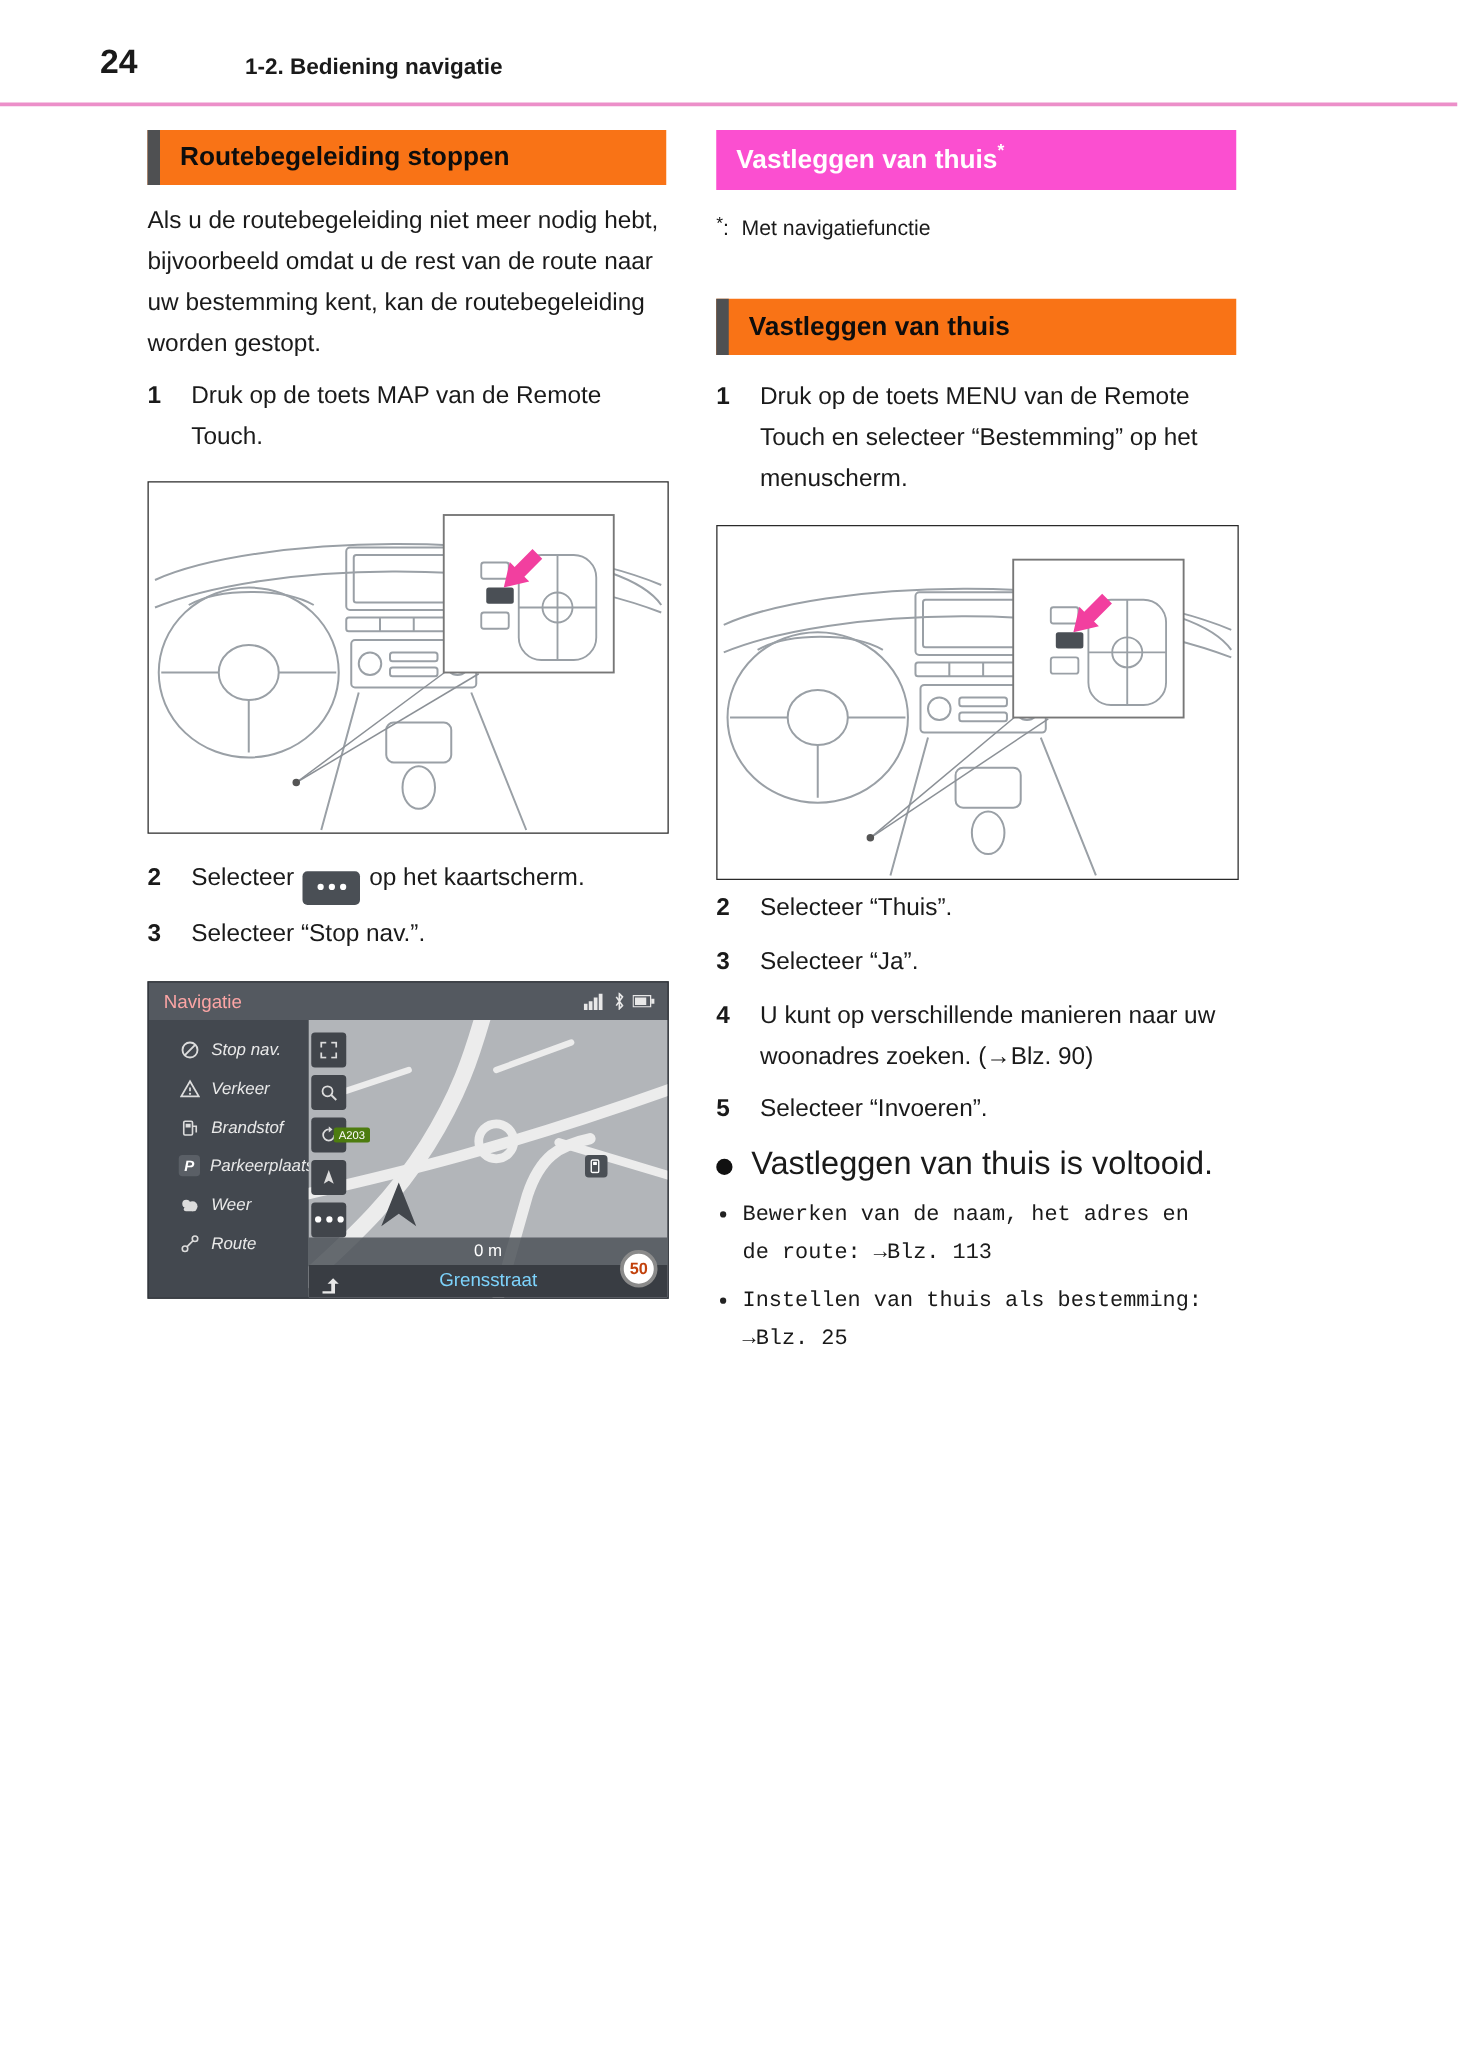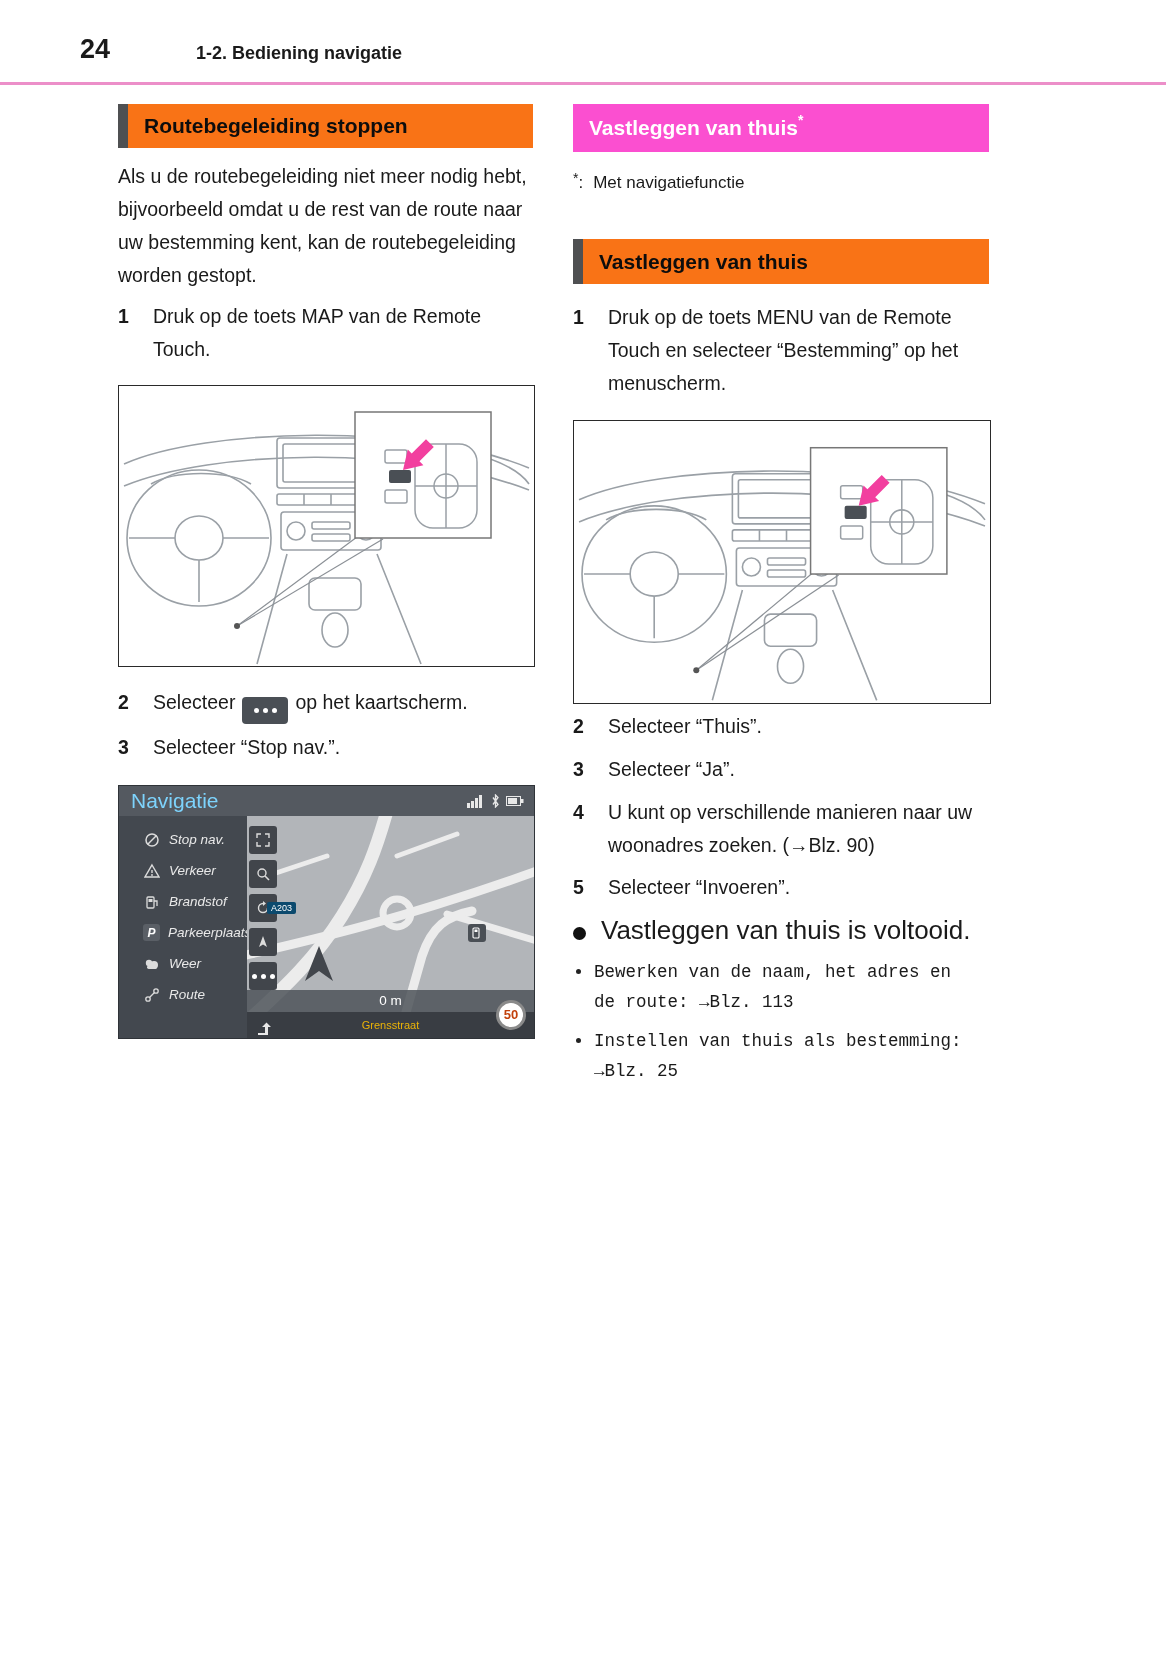--- a/index.html
+++ b/index.html
@@ -43,34 +43,34 @@
 
   
   .illustration{background:#ffffff;border:1px solid #2a2a2a;}
   .illu-left{left:118px;top:385px;width:415px;height:280px;}
   .illu-right{left:573px;top:420px;width:416px;height:282px;}
   .illustration svg{display:block;width:100%;height:100%;}
 
   
   .nav-screen{left:118px;top:785px;width:415px;height:252px;background:#43484f;overflow:hidden;border:1px solid #2f3338;}
   .nav-topbar{position:absolute;left:0;top:0;right:0;height:30px;background:#545960;display:flex;align-items:center;}
-  .nav-title{color:#7dd3fc;font-size:21px;padding-left:12px;flex:1;}
+  .nav-title{color:#fca5a5;font-size:15px;padding-left:12px;flex:1;}
   .nav-status{display:flex;align-items:center;gap:6px;padding-right:10px;}
   .nav-menu{position:absolute;left:0;top:30px;bottom:0;width:128px;background:#43484f;padding-top:8px;box-sizing:border-box;}
   .menu-row{display:flex;align-items:center;gap:8px;height:31px;padding-left:24px;font-style:italic;}
   .menu-row .mlabel{color:#e9e9e9;font-size:13.5px;white-space:nowrap;}
   .micon{width:18px;height:18px;flex:0 0 auto;display:flex;align-items:center;justify-content:center;}
   .nav-map{position:absolute;left:128px;top:30px;right:0;bottom:0;background:#b2b5b9;}
   .nav-map > svg{position:absolute;left:0;top:0;}
   .toolstrip{position:absolute;left:2px;top:10px;width:30px;}
   .tool-btn{width:28px;height:28px;background:#41454b;border-radius:3px;margin-bottom:6px;display:flex;align-items:center;justify-content:center;}
-  .road-badge{position:absolute;left:20px;top:86px;background:#0c4a6e;color:#fff;font-size:9px;padding:1px 4px;border-radius:2px;}
+  .road-badge{position:absolute;left:20px;top:86px;background:#4d7c0f;color:#fff;font-size:9px;padding:1px 4px;border-radius:2px;}
   .poi-fuel{position:absolute;right:48px;top:108px;width:18px;height:18px;background:#4a4f55;border-radius:3px;display:flex;align-items:center;justify-content:center;}
   .dist-bar{position:absolute;left:0;right:0;bottom:26px;height:22px;background:rgba(78,83,89,0.85);color:#fff;font-size:13.5px;text-align:center;line-height:22px;}
-  .street-bar{position:absolute;left:0;right:0;bottom:0;height:26px;background:#393d43;color:#eab308;font-size:11px;text-align:center;line-height:26px;}
+  .street-bar{position:absolute;left:0;right:0;bottom:0;height:26px;background:#393d43;color:#7dd3fc;font-size:15px;text-align:center;line-height:26px;}
   .lane-arrow{position:absolute;left:10px;top:6px;}
   .speed-sign{position:absolute;right:8px;bottom:8px;width:30px;height:30px;border-radius:50%;background:#fff;border:3px solid #8a8a8a;box-sizing:border-box;color:#c2410c;font-size:13px;font-weight:700;text-align:center;line-height:24px;}
 </style>
 </head>
 <body>
 
 <div class="abs page-number">24</div>
 <div class="abs section-title">1-2. Bediening navigatie</div>
 <div class="abs header-rule"></div>
 

